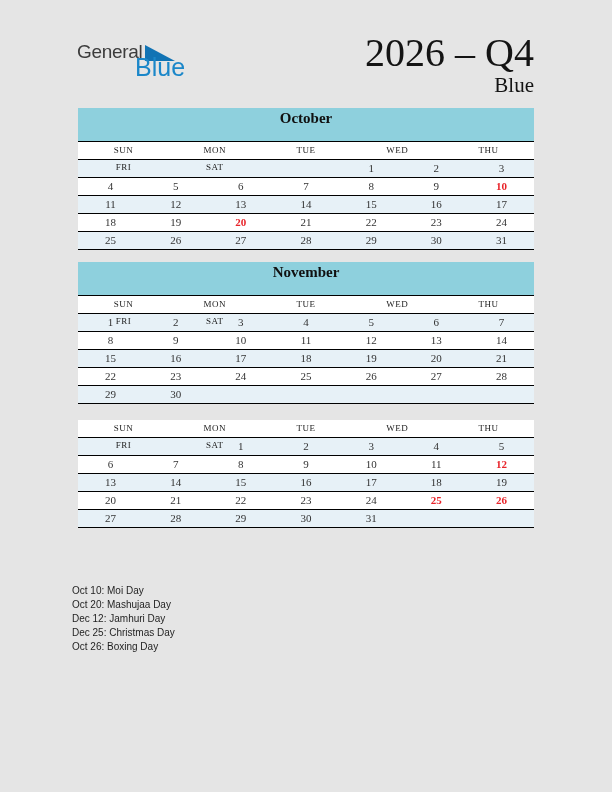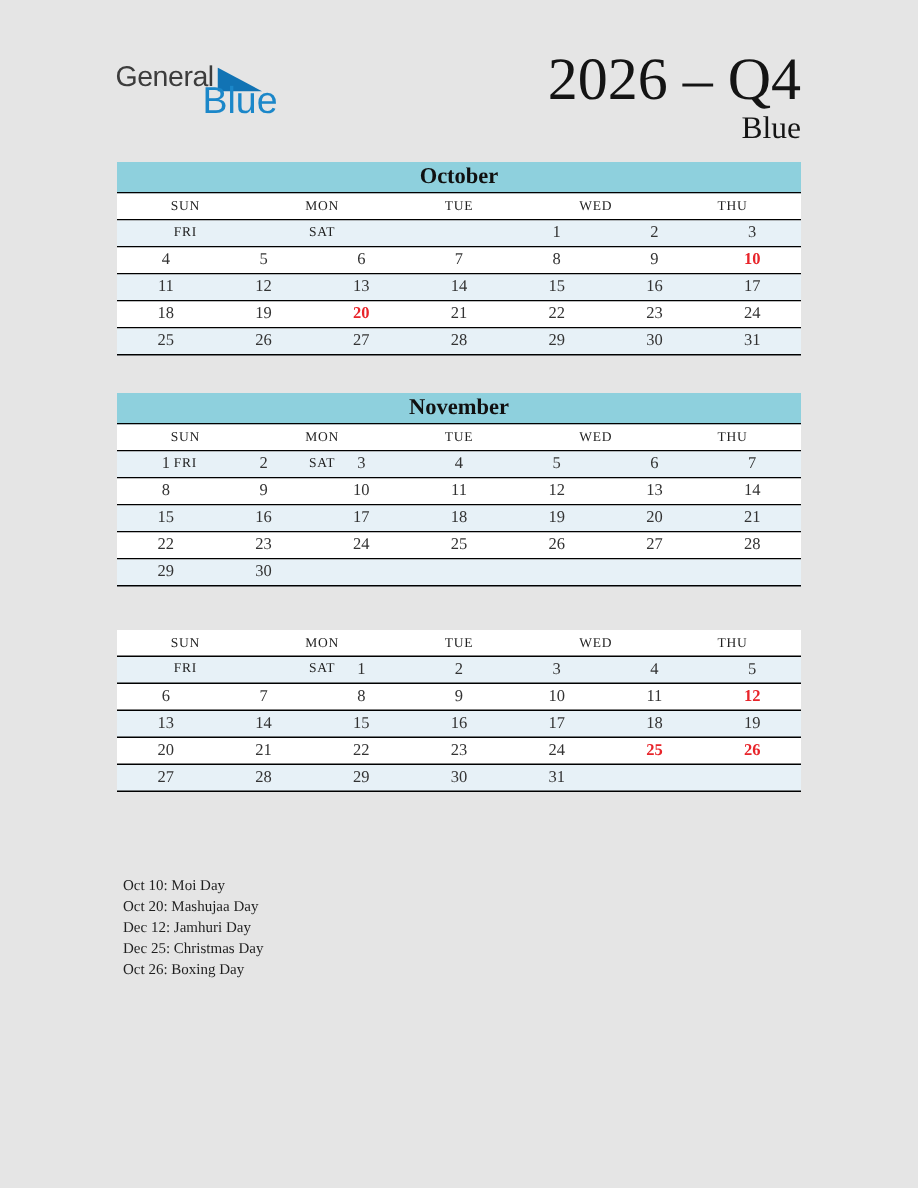--- a/index.html
+++ b/index.html
@@ -28,21 +28,21 @@
   }
 
   
   .title-block { position: absolute; right: 78px; top: 34px; text-align: right; }
   .title { font-size: 40px; line-height: 38px; color: #141414; }
   .subtitle { font-size: 21px; line-height: 24px; margin-top: 1px; color: #141414; }
 
   
   .month { position: absolute; left: 78px; width: 456px; }
   .month-header {
-    height: 21px; line-height: 21px;
+    height: 34px; line-height: 21px;
     background: var(--teal, #8ed0dd);
     border-bottom: 1px solid #000;
     text-align: center; font-weight: bold; font-size: 15px; color: #101010;
   }
   .weekdays {
     display: grid; grid-template-columns: repeat(5, 1fr);
     height: 18px; border-bottom: 1px solid #000; background: #ffffff;
   }
   .weekdays span {
     text-align: center; font-size: 9px; line-height: 17px;
@@ -51,22 +51,22 @@
   .week {
     display: grid; grid-template-columns: repeat(7, 1fr);
     height: 18px; border-bottom: 1px solid #000; background: #ffffff;
   }
   .week.alt { background: var(--altrow, #e7f1f7); }
   .cell { text-align: center; font-size: 11px; line-height: 17px; color: #333333; }
   .cell.holiday { color: var(--red, #e8242a); font-weight: bold; }
 
   
   .holidays {
-    position: absolute; left: 82px; top: 584px;
-    font-family: Liberation Serif, serif;
+    position: absolute; left: 72px; top: 584px;
+    font-family: Liberation Sans, sans-serif;
     font-size: 10px; line-height: 14px; color: #1f1f1f;
   }
 </style>
 </head>
 <body>
 
 <div class="page">
 
   <div class="logo">
     <div class="logo-row">

